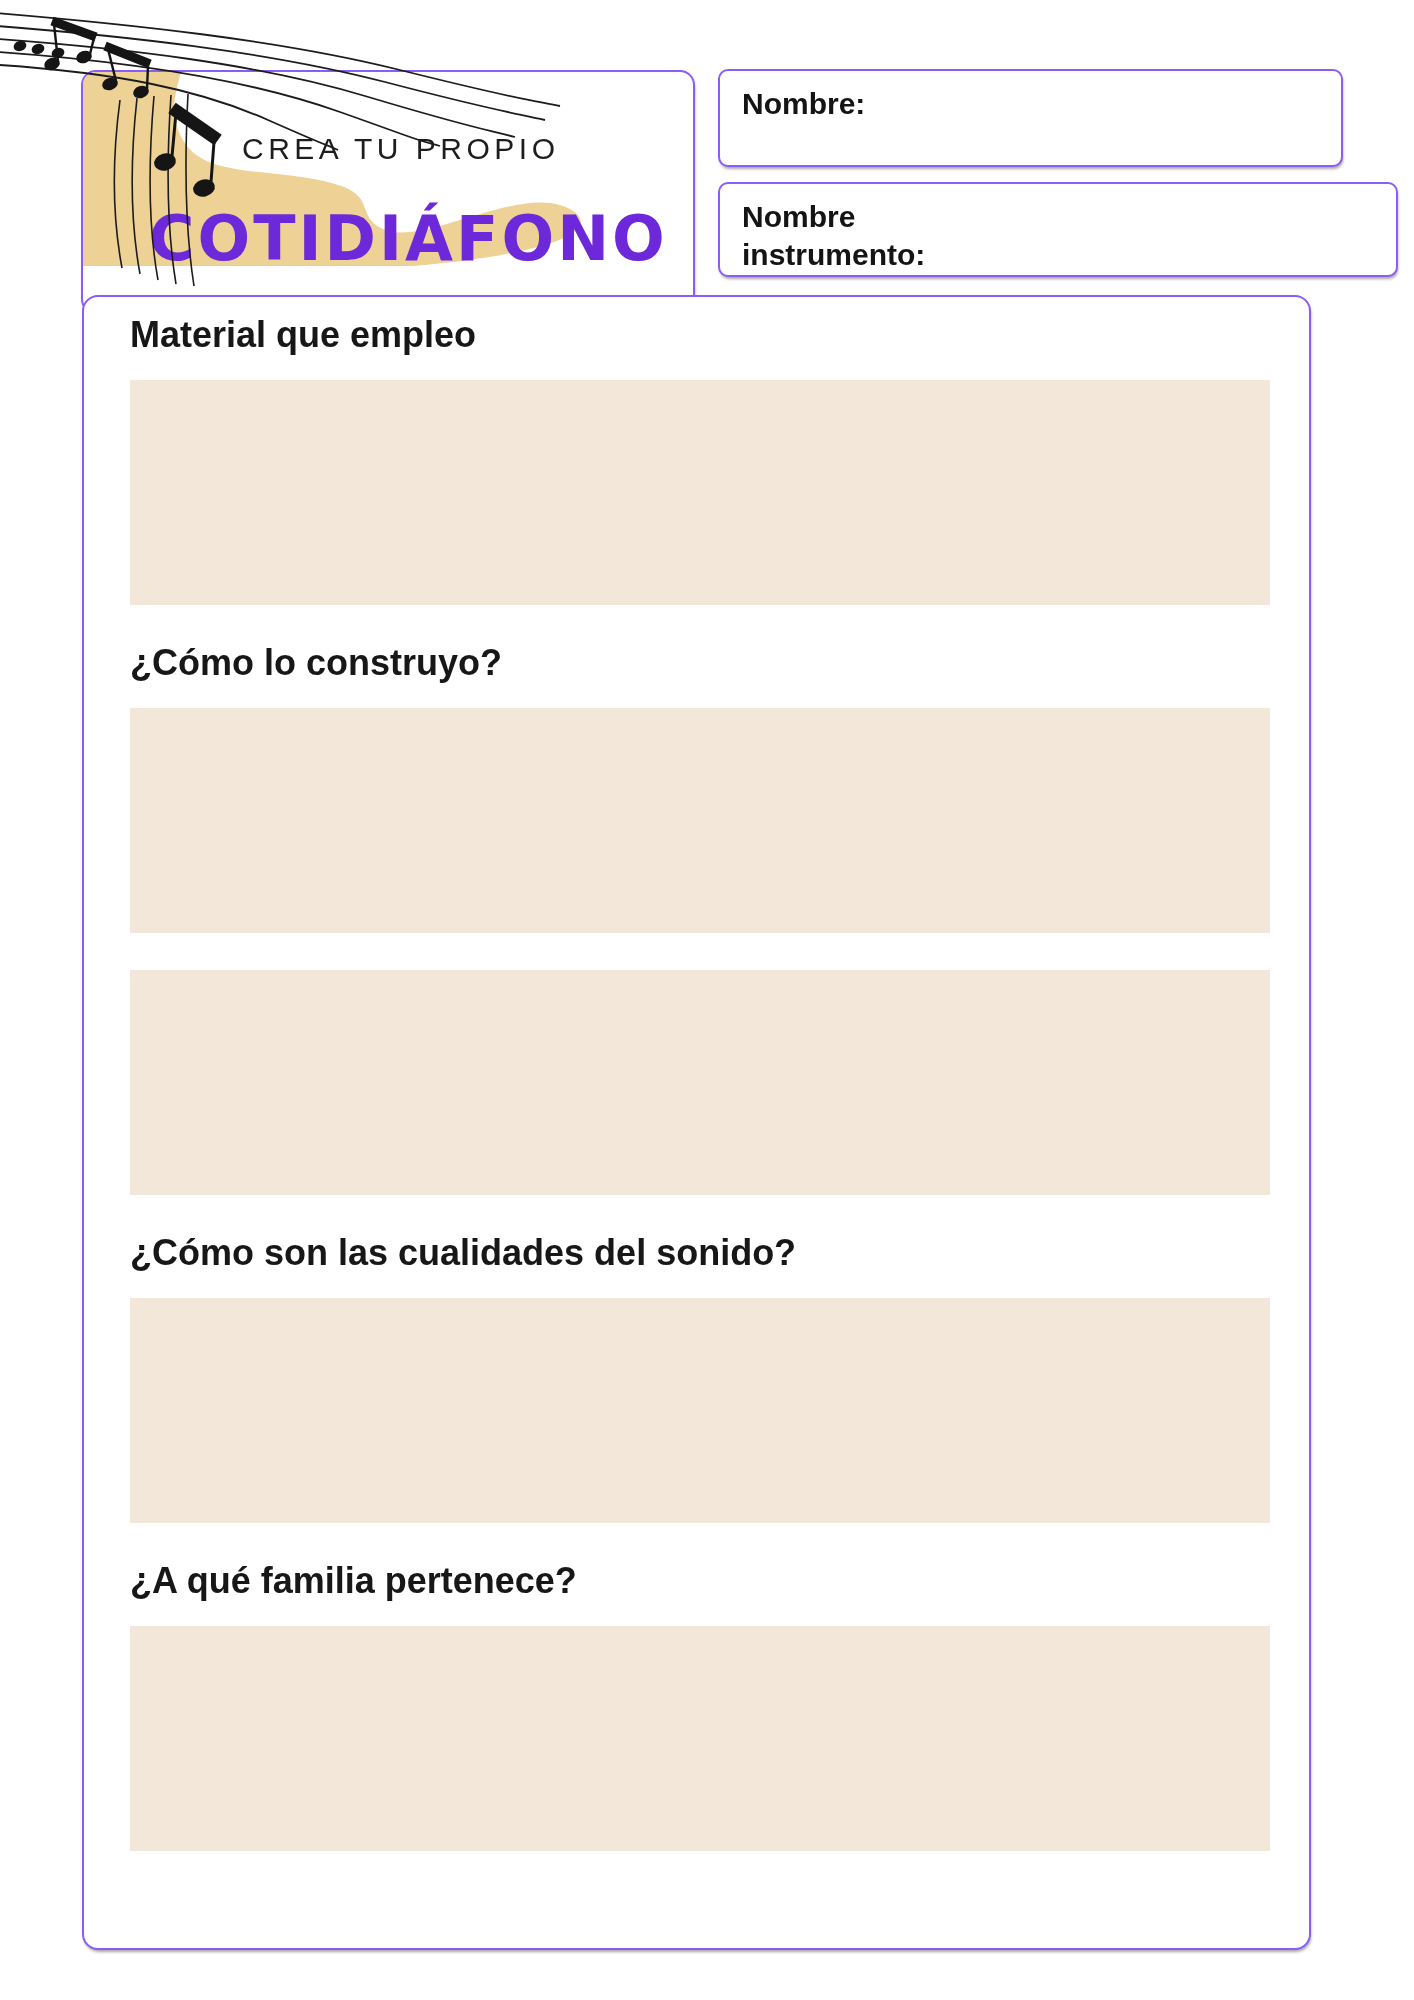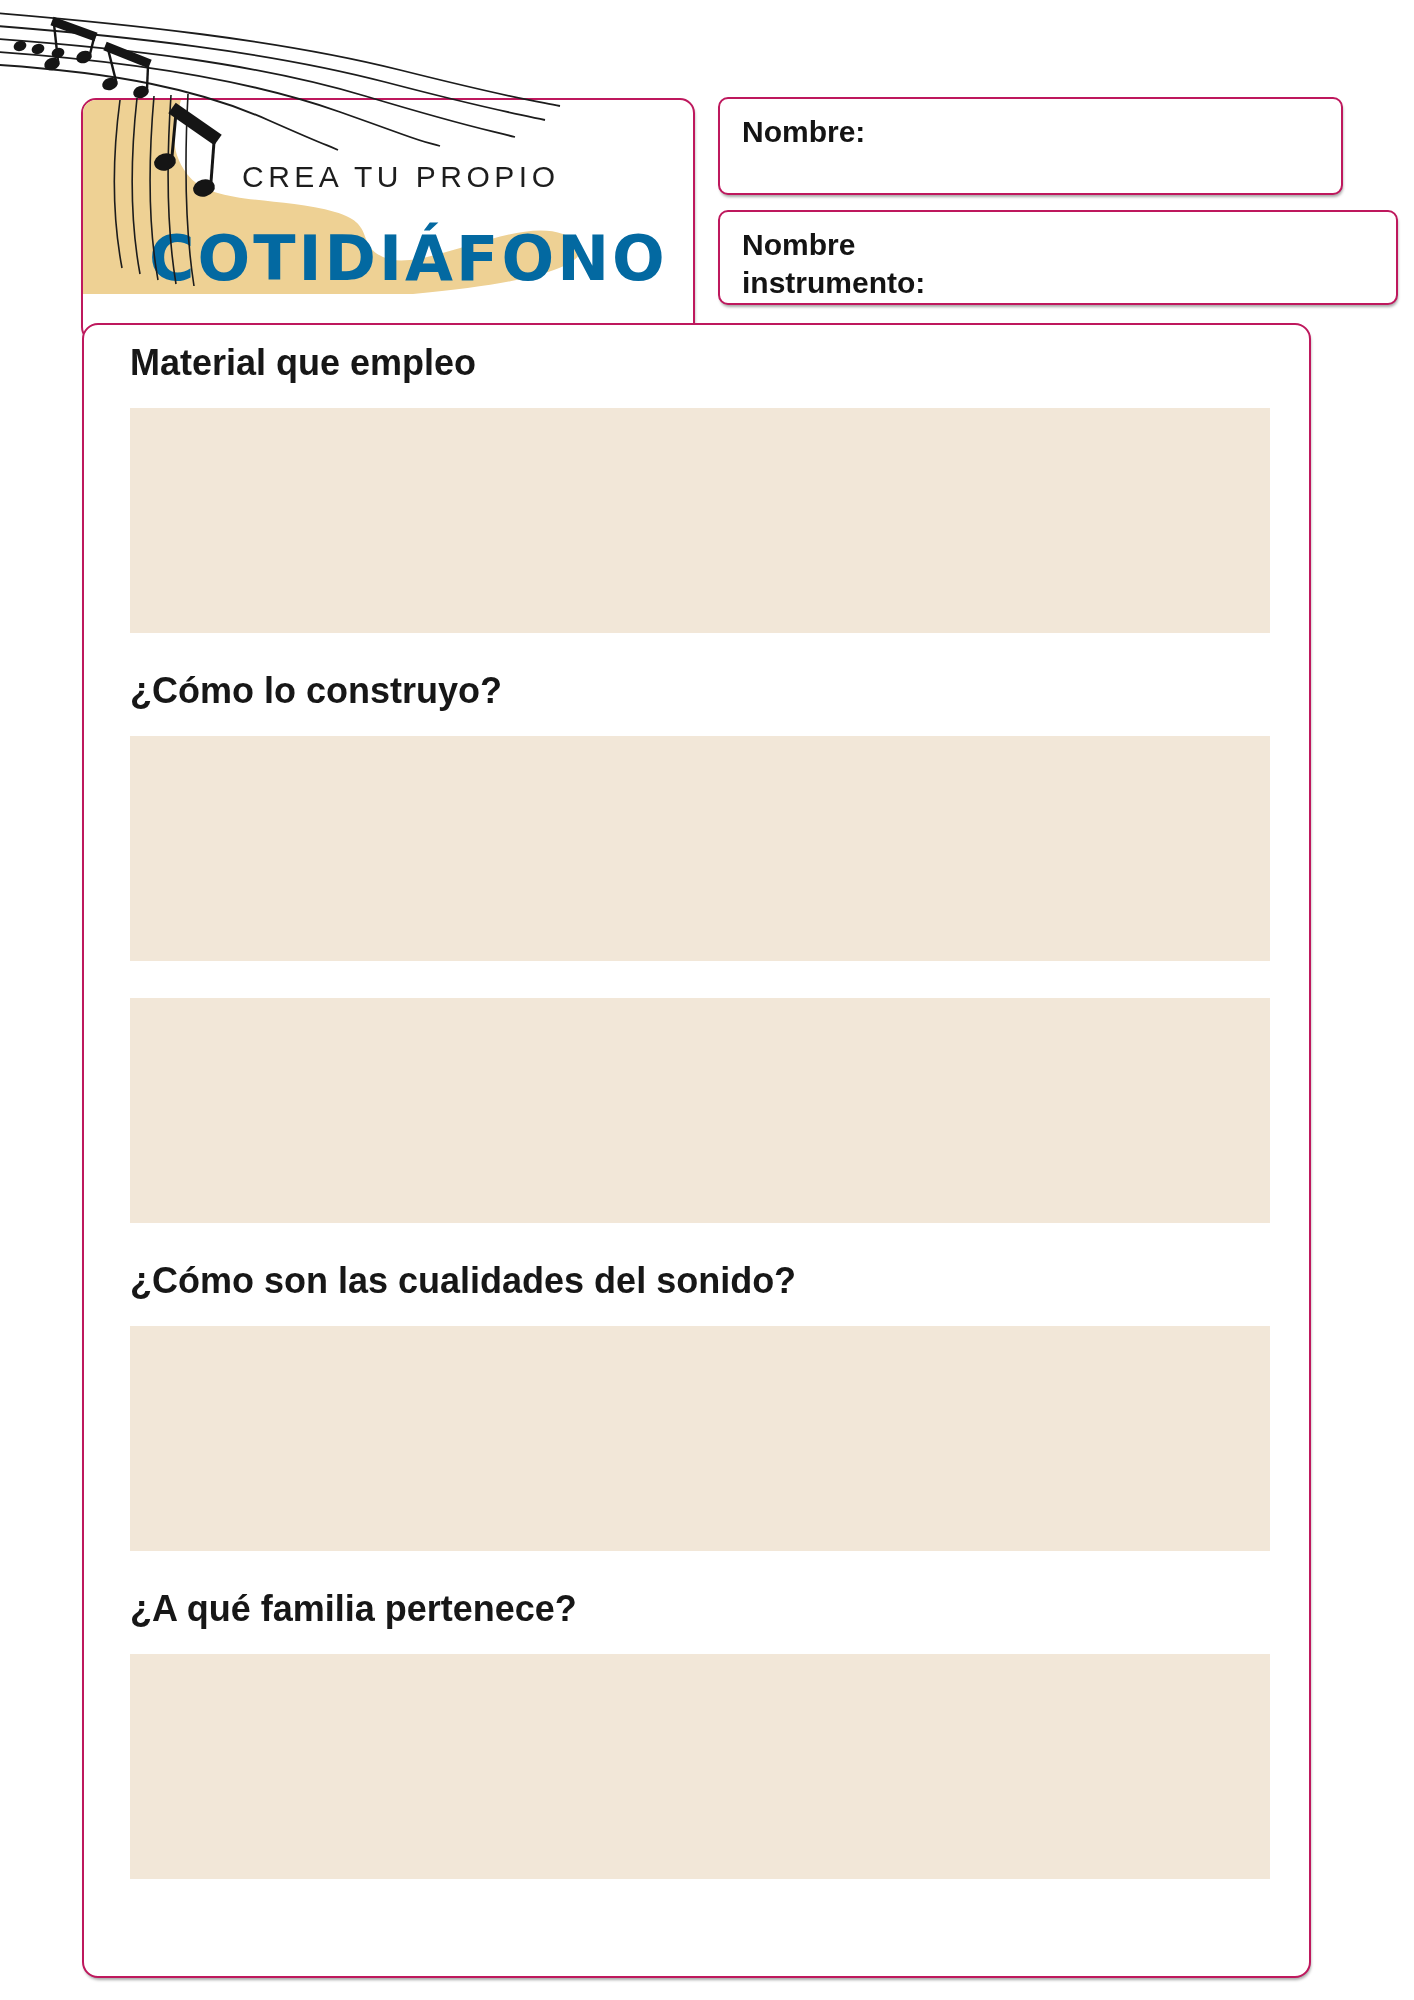--- a/index.html
+++ b/index.html
@@ -1,34 +1,33 @@
 <!DOCTYPE html>
 <html><head>
 <meta charset="utf-8">
 <style>
   html,body{margin:0;padding:0;}
   body{
     width:1414px;height:2000px;position:relative;background:#ffffff;
     font-family:"Liberation Sans",sans-serif;overflow:hidden;
   }
   .box{
-    position:absolute;background:#fff;border:2px solid #be185d;
+    position:absolute;background:#fff;border:2px solid #8b5cf6;
     box-shadow:1px 3px 3px -1px rgba(0,0,0,.35);
     box-sizing:border-box;
-    margin-top:28px;
   }
   
   .title-box{left:81px;top:70px;width:614px;height:244px;border-radius:15px;overflow:hidden;}
   .blob-svg{position:absolute;left:0;top:0;width:610px;height:194px;}
   .tagline{
     position:absolute;left:159px;top:60px;color:#1d1d1d;
     font-size:30px;font-weight:400;letter-spacing:4.5px;white-space:nowrap;
   }
   .big-title{
-    position:absolute;left:66px;top:122px;color:#0369a1;
+    position:absolute;left:66px;top:130px;color:#6d28d9;
     font-family:"DejaVu Sans",sans-serif;font-weight:bold;
     font-size:62px;letter-spacing:3px;white-space:nowrap;text-align:right;
   }
   
   .name-box{left:718px;top:69px;width:625px;height:98px;border-radius:10px;}
   .instr-box{left:718px;top:182px;width:680px;height:95px;border-radius:10px;}
   .field-label{
     position:absolute;left:22px;top:14px;color:#141414;
     font-size:30px;font-weight:bold;line-height:38px;
   }

